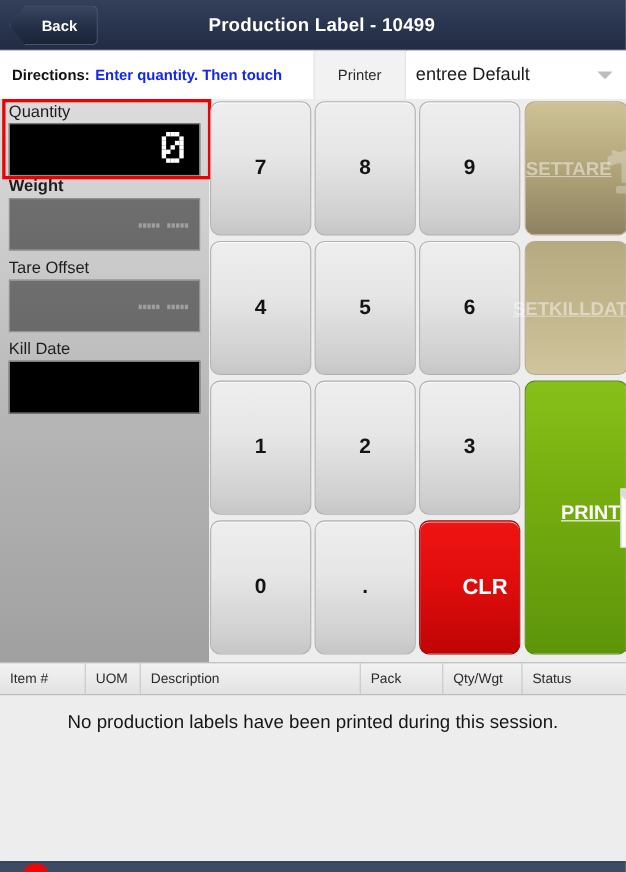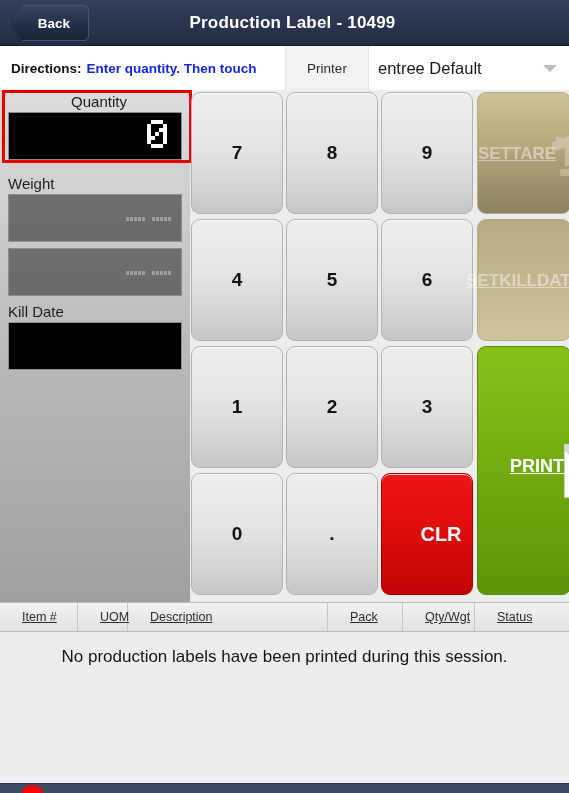--- a/index.html
+++ b/index.html
@@ -92,21 +92,21 @@
   .fld-box {
     margin: 0 8px 0 8px;
     height: 48px;
     border: 1px solid #8e8e8e;
     position: relative;
     overflow: hidden;
   }
   .fld-box.active { background: #000; }
   .fld-box.dim    { background: linear-gradient(180deg,#6e6e6e,#6a6a6a); }
 
-  .qty-wrap { position: relative; text-align: center; }
+  .qty-wrap { position: relative; }
   .redbox {
     position: absolute; left: 2px; top: 0;
     width: 190px; height: 73px;
     border: 3px solid #ee0000;
     pointer-events: none;
   }
 
   
   .dm-zero {
     position: absolute; right: 14px; top: 7px;
@@ -203,24 +203,23 @@
 
   
   .tablehdr {
     position: absolute; left: 0; top: 602px; width: 569px; height: 30px;
     background: linear-gradient(180deg,#f2f2f2 0%,#e2e2e2 100%);
     border-top: 1px solid #b9b9b9; border-bottom: 1px solid #b9b9b9;
     display: flex;
   }
   .th {
     height: 100%; display: flex; align-items: center;
-    padding-left: 22px; font-size: 12.5px; color: #2b2b2b;
+    padding-left: 9px; font-size: 12.5px; color: #2b2b2b;
     border-right: 1px solid #c6c6c6;
     cursor: pointer;
-    text-decoration: underline;
   }
   .emptymsg {
     position: absolute; left: 0; top: 632px; width: 569px; height: 148px;
     display: flex; align-items: flex-start; justify-content: center;
     padding-top: 15px;
     font-size: 17px; color: #151515;
   }
 
   
   .bottombar {
@@ -281,21 +280,21 @@
           <i style="left:0;    top:20px"></i>
             <i style="left:16px;top:20px"></i>
           <i style="left:4px;  top:24px"></i>
             <i style="left:8px; top:24px"></i>
             <i style="left:12px;top:24px"></i>
         </div>
       </div>
       <div class="redbox"></div>
     </div>
 
-    <div style="margin-top:14px;">
+    <div style="margin-top:0;font-weight:bold;">
       <div class="fld-label">Weight</div>
       <div class="fld-box dim">
         <div class="dm-dash-group">
           <span class="dm-dash">
               <span></span>
               <span></span>
               <span></span>
               <span></span>
               <span></span>
             </span>
@@ -304,20 +303,21 @@
               <span></span>
               <span></span>
               <span></span>
               <span></span>
             </span>
         </div>
       </div>
     </div>
 
     <div style="margin-top:6px;">
+      <div class="fld-label">Tare Offset</div>
       <div class="fld-box dim">
         <div class="dm-dash-group">
           <span class="dm-dash">
               <span></span>
               <span></span>
               <span></span>
               <span></span>
               <span></span>
             </span>
           <span class="dm-dash">

